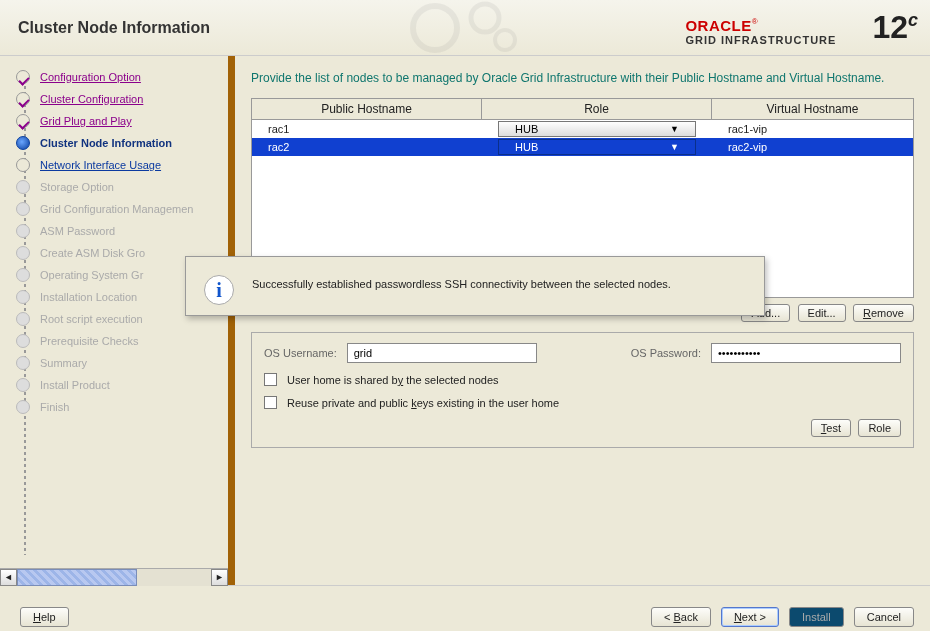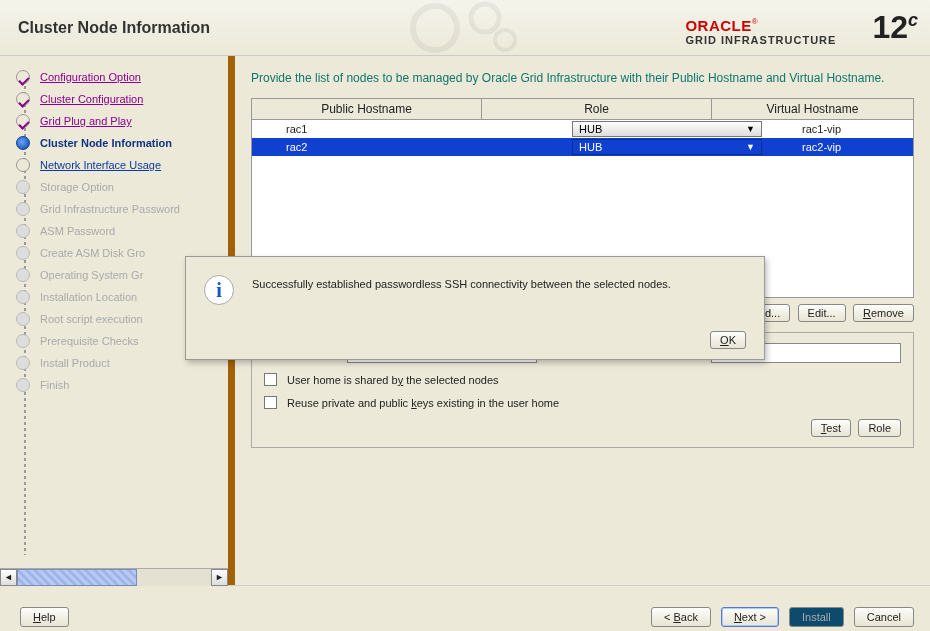--- a/index.html
+++ b/index.html
@@ -28,21 +28,21 @@
   .step.future .step-label { color:#aaa; text-decoration:none; cursor:default; }
   .content { flex:1; padding:14px 16px 6px 16px; position:relative; display:flex; flex-direction:column; }
   .instruction { font-size:12px; color:#0f766e; line-height:1.35; margin-bottom:12px; }
   .table-wrap { border:1px solid #999; background:#fff; height:200px; overflow:hidden; }
   .grid-header { display:flex; background:#ece9d8; border-bottom:1px solid #999; }
   .grid-header div { border-right:1px solid #999; padding:3px 6px; text-align:center; font-size:12px; }
   .grid-header div:last-child{border-right:none;}
   .col-pub { width:230px; } .col-role { width:230px; } .col-vip { flex:1; }
   .grid-row { display:flex; font-size:11px; height:18px; align-items:center; }
   .grid-row.sel { background:#1040d0; color:#fff; }
-  .grid-row div { padding:1px 6px;margin-left:28px; }
+  .grid-row div { padding:1px 16px; }
   .grid-row .col-role { display:flex; align-items:center; }
   .role-cell { flex:1; border:1px solid #777; background:linear-gradient(#fefefe,#ddd); color:#000; font-size:11px; height:16px; display:flex; align-items:center; padding:0 4px; justify-content:space-between; }
   .grid-row.sel .role-cell{ background:#1040d0; color:#fff; border:1px solid #0a2f8a;}
   .role-arrow { font-size:9px; }
   .table-buttons { text-align:right; margin-top:6px; }
   .btn { display:inline-block; background:linear-gradient(#fdfdfa,#e7e4d3); border:1px solid #888; border-radius:3px; padding:3px 12px; font-size:11px; cursor:pointer; margin-left:4px; }
   .btn.small{padding:2px 9px;}
   .panel { border:1px solid #aaa; background:#ece9d8; margin-top:10px; padding:10px 12px 10px 12px; }
   .form-row { display:flex; align-items:center; gap:10px; margin-bottom:10px; font-size:11px; }
   .form-row label{ white-space:nowrap; }
@@ -107,21 +107,21 @@
     <div class="step link">
         <span class="step-dot"></span>
         <span class="step-label">Network Interface Usage</span>
       </div>
     <div class="step future">
         <span class="step-dot"></span>
         <span class="step-label">Storage Option</span>
       </div>
     <div class="step future">
         <span class="step-dot"></span>
-        <span class="step-label">Grid Infrastructure Password</span>
+        <span class="step-label">Grid Configuration Managemen</span>
       </div>
     <div class="step future">
         <span class="step-dot"></span>
         <span class="step-label">ASM Password</span>
       </div>
     <div class="step future">
         <span class="step-dot"></span>
         <span class="step-label">Create ASM Disk Gro</span>
       </div>
     <div class="step future">
@@ -132,20 +132,24 @@
         <span class="step-dot"></span>
         <span class="step-label">Installation Location</span>
       </div>
     <div class="step future">
         <span class="step-dot"></span>
         <span class="step-label">Root script execution</span>
       </div>
     <div class="step future">
         <span class="step-dot"></span>
         <span class="step-label">Prerequisite Checks</span>
+      </div>
+    <div class="step future">
+        <span class="step-dot"></span>
+        <span class="step-label">Summary</span>
       </div>
     <div class="step future">
         <span class="step-dot"></span>
         <span class="step-label">Install Product</span>
       </div>
     <div class="step future">
         <span class="step-dot"></span>
         <span class="step-label">Finish</span>
       </div>
     <div class="sidebar-scroll">
@@ -228,16 +232,13 @@
     <span class="btn disabled"><span>Install</span></span>
     <span class="btn"><span>Cancel</span></span>
   </div>
 </div>
 
 <div class="dialog">
   <div class="dialog-body">
     <div class="info-icon">i</div>
     <div class="dialog-msg">Successfully established passwordless SSH connectivity between the selected nodes.</div>
   </div>
-  <div class="dialog-buttons">
-    <span class="btn small"><span class="underline">O</span>K</span>
-  </div>
 </div>
 
 </body></html>

